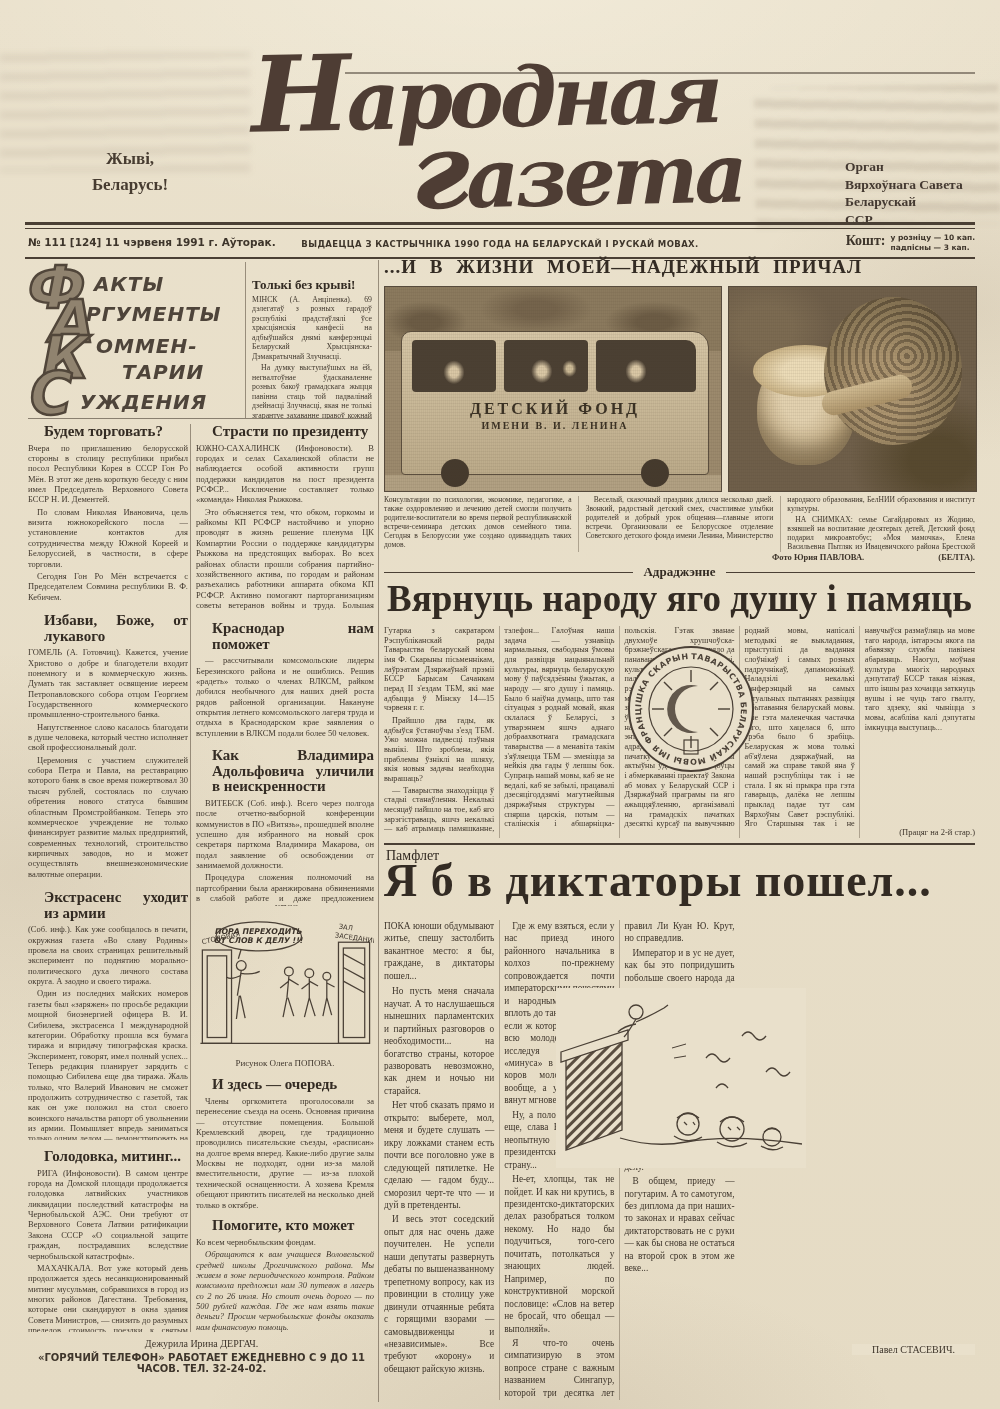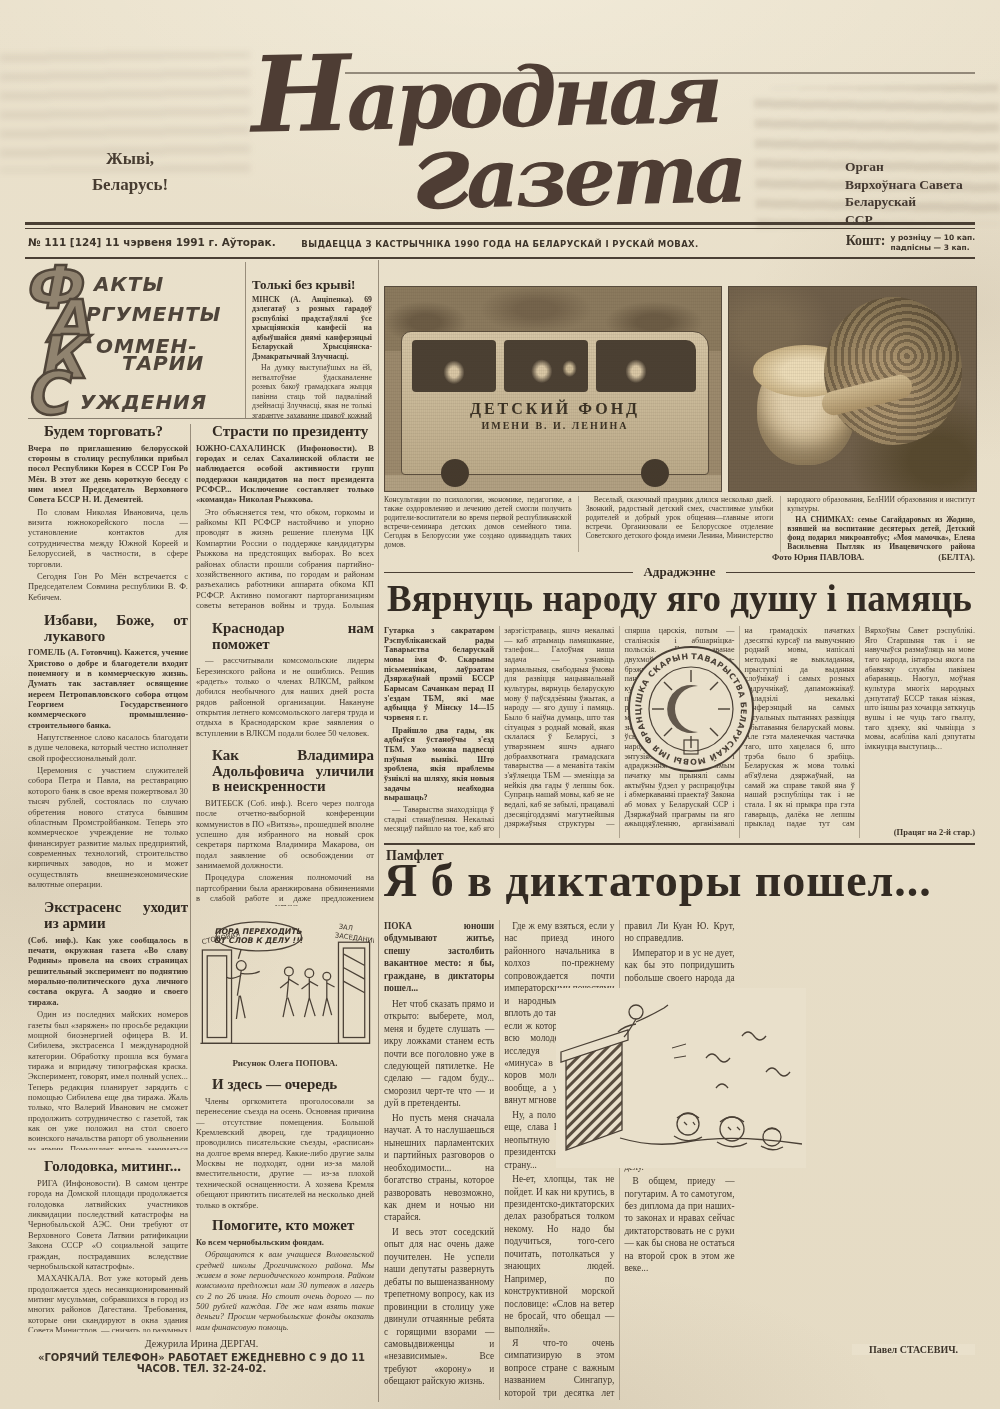--- a/index.html
+++ b/index.html
@@ -8,21 +8,21 @@
     background:
       radial-gradient(900px 420px at 50% -40px, rgba(255,252,240,.35), transparent 65%),
       radial-gradient(320px 220px at 97% 22%, rgba(118,94,70,.10), transparent 70%),
       radial-gradient(420px 320px at 2% 62%, rgba(118,94,70,.09), transparent 70%),
       radial-gradient(500px 220px at 55% 101%, rgba(118,94,70,.10), transparent 70%),
       linear-gradient(#eae1cc,#e5dbc4);}
   .abs{position:absolute;}
   .rule{background:#4a3f34;}
   .vline{width:1px;background:rgba(85,73,58,.55);}
   .smudge{pointer-events:none;}
-  .b{font-weight:bold;}
+  .b{font-weight:normal;}
   .i{font-style:italic;}
   .bt{font-size:8.5px;line-height:1.22;text-align:justify;color:#41382e;}
   .bt p{margin:0 0 2px 0;text-indent:9px;}
   .bt p.nofi{text-indent:0;}
   .art{overflow:hidden;margin-bottom:9px;}
   .art h3{margin:0 0 3px 16px;font-size:15px;line-height:1.04;color:#332b23;font-family:"Liberation Serif",serif;}
   
   .slogan{left:70px;top:146px;width:120px;text-align:center;font-weight:bold;font-size:17px;line-height:1.55;color:#473c31;}
   .logo{left:252px;top:40px;width:540px;color:#4e3d34;font-family:"DejaVu Serif",serif;font-style:italic;font-weight:bold;transform:rotate(-1.2deg);}
   .logo .l1{font-size:82px;line-height:.95;letter-spacing:-4px;}
@@ -95,21 +95,21 @@
   <div class="abs rule" style="left:25px;right:25px;top:257px;height:2px;"></div>
 
   <div class="abs" style="left:28px;top:264px;width:214px;height:158px;">
     <span class="fl" style="left:0;top:-10px;">Ф</span>
     <span class="fl" style="left:22px;top:24px;">А</span>
     <span class="fl" style="left:14px;top:60px;">К</span>
     <span class="fl" style="left:2px;top:96px;">С</span>
     <span class="fw" style="left:66px;top:8px;">АКТЫ</span>
     <span class="fw" style="left:58px;top:38px;">РГУМЕНТЫ</span>
     <span class="fw" style="left:68px;top:70px;">ОММЕН-</span>
-    <span class="fw" style="left:94px;top:87px;">ТАРИИ</span>
+    <span class="fw" style="left:94px;top:96px;">ТАРИИ</span>
     <span class="fw" style="left:52px;top:126px;">УЖДЕНИЯ</span>
   </div>
 
   <div class="abs vline" style="left:245px;top:262px;height:156px;"></div>
   <div class="abs bt" style="left:252px;top:261px;width:120px;height:158px;overflow:hidden;font-size:7.8px;">
     <h3 style="margin:16px 0 2px;font-size:13px;color:#332b23;">Толькі без крыві!</h3>
     <p class="b nofi">МІНСК (А. Анціпенка). 69 дэлегатаў з розных гарадоў рэспублікі прадстаўлялі ўсе хрысціянскія канфесіі на адбыўшайся днямі канферэнцыі Беларускай Хрысціянска-Дэмакратычнай Злучнасці.</p>
     <p>На думку выступаўшых на ёй, негвалтоўнае ўдасканаленне розных бакоў грамадскага жыцця павінна стаць той падвалінай дзейнасці Злучнасці, якая не толькі згарантуе захаванне правоў кожнай асобы, але і паспрыяе ліквідацыі небяспечнай для далейшага развіцця грамадства канфрантацыі паміж рознымі сацыяльна-палітычнымі сіламі.</p>
   </div>
 
@@ -202,20 +202,21 @@
     </div>
   </div>
 
   <div class="abs" style="left:28px;top:1338px;width:347px;text-align:center;">
     <div style="font-size:10px;">Дежурила Ирина ДЕРГАЧ.</div>
     <div class="b" style="font:bold 10px 'DejaVu Sans',sans-serif;margin-top:3px;">«ГОРЯЧИЙ ТЕЛЕФОН» РАБОТАЕТ ЕЖЕДНЕВНО С 9 ДО 11 ЧАСОВ. ТЕЛ. 32-24-02.</div>
   </div>
 
   <div class="abs vline" style="left:378px;top:260px;height:1142px;"></div>
 
+  <div class="abs bigh" style="left:384px;top:256px;font-size:19px;letter-spacing:1px;word-spacing:7px;">...И В ЖИЗНИ МОЕЙ—НАДЕЖНЫЙ ПРИЧАЛ</div>
 
   <div class="abs photo" style="left:384px;top:286px;width:336px;height:204px;background:#9c8a6d;">
     <div class="abs" style="left:0;top:0;right:0;height:64px;background:
       radial-gradient(60px 30px at 12% 55%, #6c5c45 25%, transparent 70%),
       radial-gradient(80px 34px at 45% 35%, #75644c 25%, transparent 70%),
       radial-gradient(70px 30px at 80% 55%, #6c5c45 25%, transparent 70%),#8b7a5e;"></div>
     <div class="abs" style="left:0;bottom:0;right:0;height:16px;background:#b2a183;"></div>
     <div class="abs" style="left:16px;right:12px;top:44px;bottom:16px;background:linear-gradient(#d6c6a6,#bcab8a);border:1px solid #5c4f3e;border-radius:10px 16px 4px 4px;">
       <div class="abs" style="left:10px;top:8px;width:84px;height:52px;background:radial-gradient(16px 18px at 50% 62%, #d9c7a5 28%, transparent 66%),#4b4033;border-radius:4px;border-radius:4px;"></div>
       <div class="abs" style="left:102px;top:8px;width:84px;height:52px;background:radial-gradient(16px 18px at 45% 60%, #d9c7a5 28%, transparent 66%),radial-gradient(12px 14px at 78% 55%, #cdbb97 25%, transparent 60%),#4b4033;border-radius:4px;"></div>
@@ -291,22 +292,22 @@
   </div>
   <div class="abs b" style="left:863px;top:827px;width:112px;text-align:right;font-size:8.5px;">(Працяг на 2-й стар.)</div>
 
   <div class="abs rule" style="left:384px;top:843px;width:591px;height:2px;"></div>
 
   <div class="abs b" style="left:386px;top:848px;font-size:14px;color:#332b23;">Памфлет</div>
   <div class="abs bigh" style="left:384px;top:858px;width:591px;font-size:46px;line-height:1;letter-spacing:1px;">Я б в диктаторы пошел...</div>
 
   <div class="abs cols5" style="left:384px;top:920px;width:591px;height:480px;font-size:9.3px;line-height:1.34;text-align:justify;">
     <p class="b nofi" style="margin:0 0 3px;">ПОКА юноши обдумывают житье, спешу застолбить вакантное место: я бы, граждане, в диктаторы пошел...</p>
+    <p style="margin:0 0 2px;text-indent:8px;">Но пусть меня сначала научат. А то наслушаешься нынешних парламентских и партийных разговоров о необходимости... на богатство страны, которое разворовать невозможно, как днем и ночью ни старайся.</p>
     <p style="margin:0 0 2px;text-indent:8px;">Нет чтоб сказать прямо и открыто: выберете, мол, меня и будете слушать — икру ложками станем есть почти все поголовно уже в следующей пятилетке. Не сделаю — гадом буду... сморозил черт-те что — и дуй в претенденты.</p>
-    <p style="margin:0 0 2px;text-indent:8px;">Но пусть меня сначала научат. А то наслушаешься нынешних парламентских и партийных разговоров о необходимости... на богатство страны, которое разворовать невозможно, как днем и ночью ни старайся.</p>
     <p style="margin:0 0 2px;text-indent:8px;">И весь этот соседский опыт для нас очень даже поучителен. Не успели наши депутаты развернуть дебаты по вышеназванному трепетному вопросу, как из провинции в столицу уже двинули отчаянные ребята с горящими взорами — самовыдвиженцы и «независимые». Все требуют «корону» и обещают райскую жизнь.</p>
     <p style="margin:0 0 2px;text-indent:8px;">Где ж ему взяться, если у нас приезд иного районного начальника в колхоз по-прежнему сопровождается почти императорскими почестями и народными гуляниями вплоть до танцев живота. А если ж который гаркнет во всю молодецкую мощь, исследуя причины «минуса» в надоях, то у коров молоко исчезает вообще, а у доярок уши вянут мгновенно.</p>
     <p style="margin:0 0 2px;text-indent:8px;">Ну, а положи под такого еще, слава Богу, целую и неопытную в суверенно-президентских делах страну...</p>
     <p style="margin:0 0 2px;text-indent:8px;">Не-ет, хлопцы, так не пойдет. И как ни крутись, в президентско-диктаторских делах разобраться толком некому. Но надо бы подучиться, того-сего почитать, потолкаться у знающих людей. Например, по конструктивной морской пословице: «Слов на ветер не бросай, что обещал — выполняй».</p>
     <p style="margin:0 0 2px;text-indent:8px;">Я что-то очень симпатизирую в этом вопросе стране с важным названием Сингапур, которой три десятка лет правил Ли Куан Ю. Крут, но справедлив.</p>
     <p style="margin:0 0 2px;text-indent:8px;">Император и в ус не дует, как бы это попридушить побольше своего народа да напугать до тика в суставах. А ведь «голубая кровь», элита.</p>
     <p style="margin:0 0 2px;text-indent:8px;">Наш же иной «выходец из народа» спит и видит, как бы вылезти из грязи в князи да задать соотечественникам жару. Да по порткам их, по порткам, мать их туды!.. Всех в струнку, в линию, в колонну! Шаг вправо — считается побег, слово влево — измена святому делу.</p>
     <p style="margin:0 0 2px;text-indent:8px;">В общем, приеду — погутарим. А то самотугом, без диплома да при наших-то законах и нравах сейчас диктаторствовать не с руки — как бы снова не остаться на второй срок в этом же веке...</p>
   </div>
 

